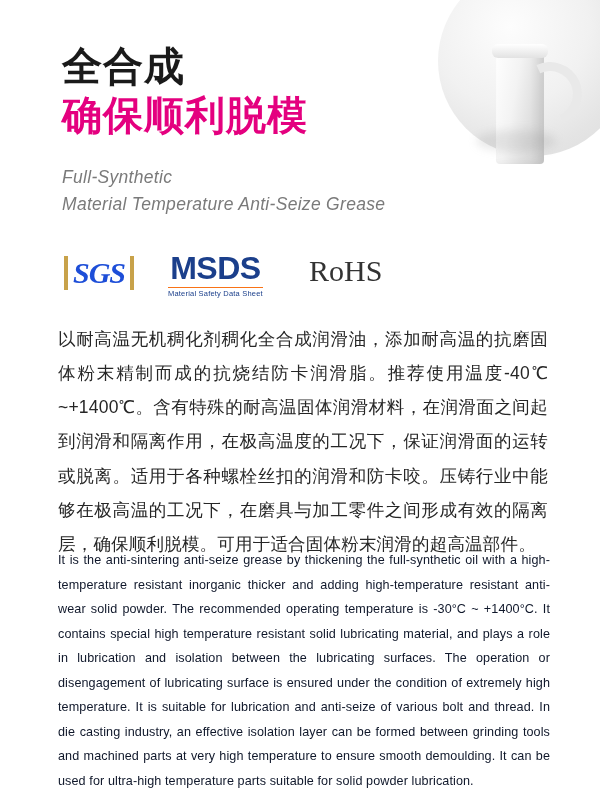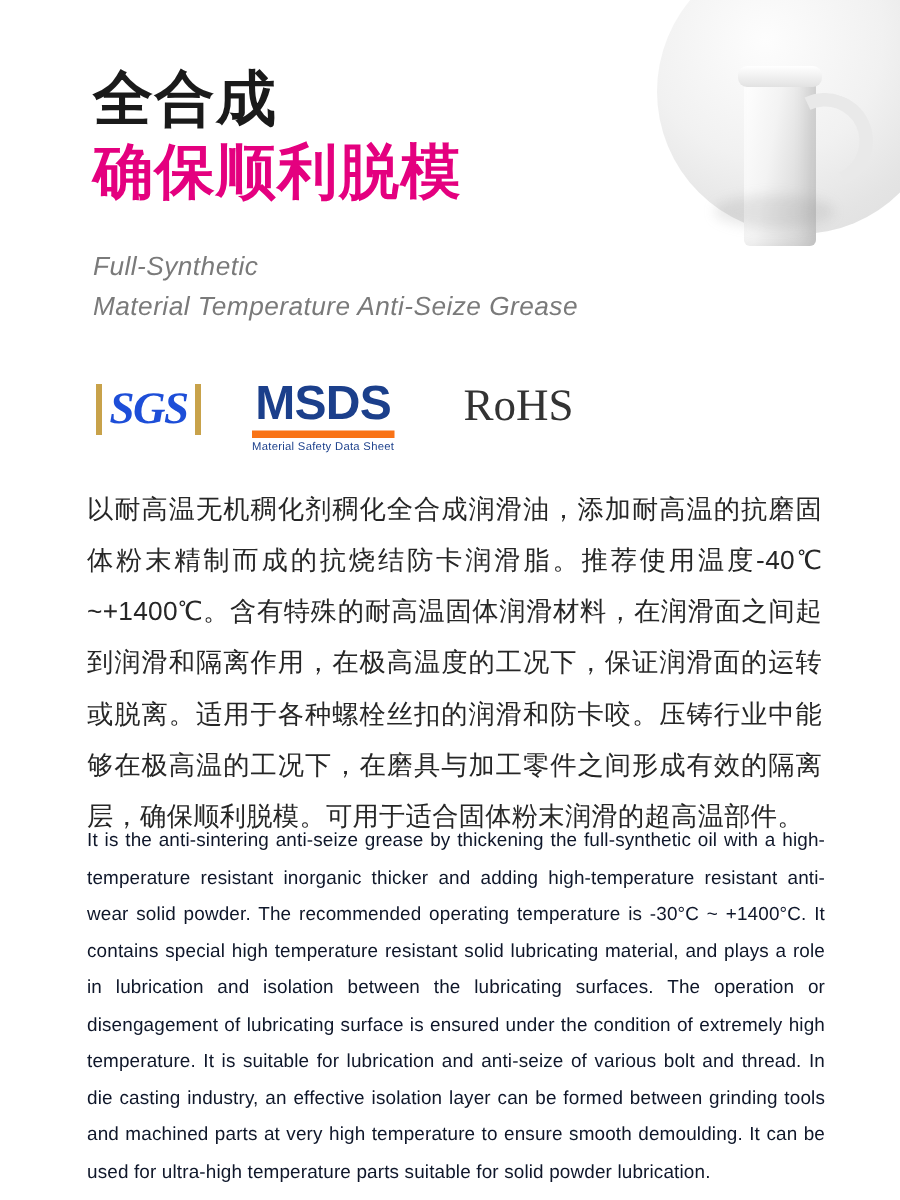--- a/index.html
+++ b/index.html
@@ -160,21 +160,21 @@
     color: #1b3f8b;
     font-family: "Liberation Sans", sans-serif;
     letter-spacing: -0.5px;
     line-height: 1.05;
   }
   .cert-msds .msds-sub {
     margin-top: 1px;
     font-size: 7.5px;
     color: #1b3f8b;
     letter-spacing: 0.2px;
-    border-top: 5px solid #f97316;
+    border-top: 1px solid #f97316;
     padding-top: 1px;
   }
 
   .cert-rohs {
     position: absolute;
     left: 245px;
     top: 2px;
     font-size: 30px;
     color: #333333;
     font-family: "Liberation Serif", serif;

